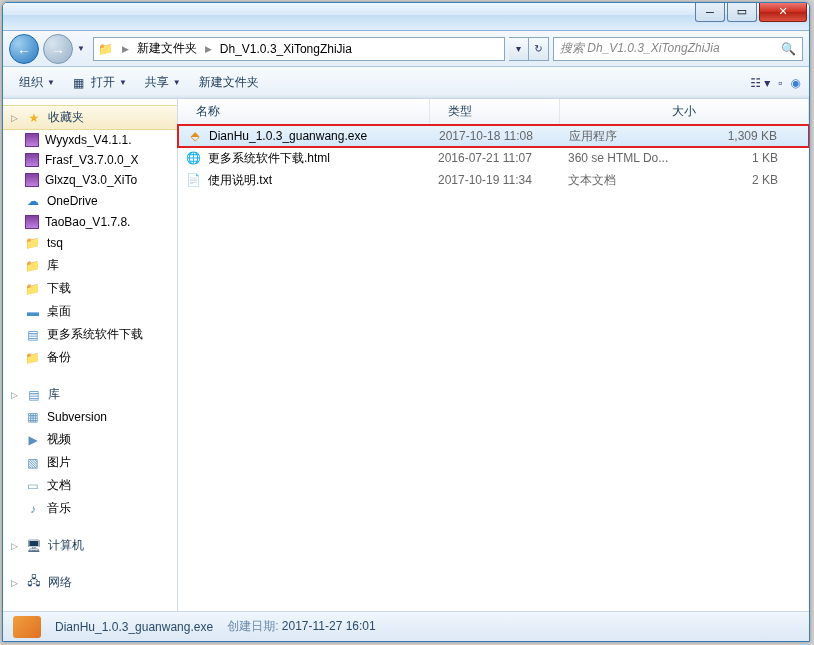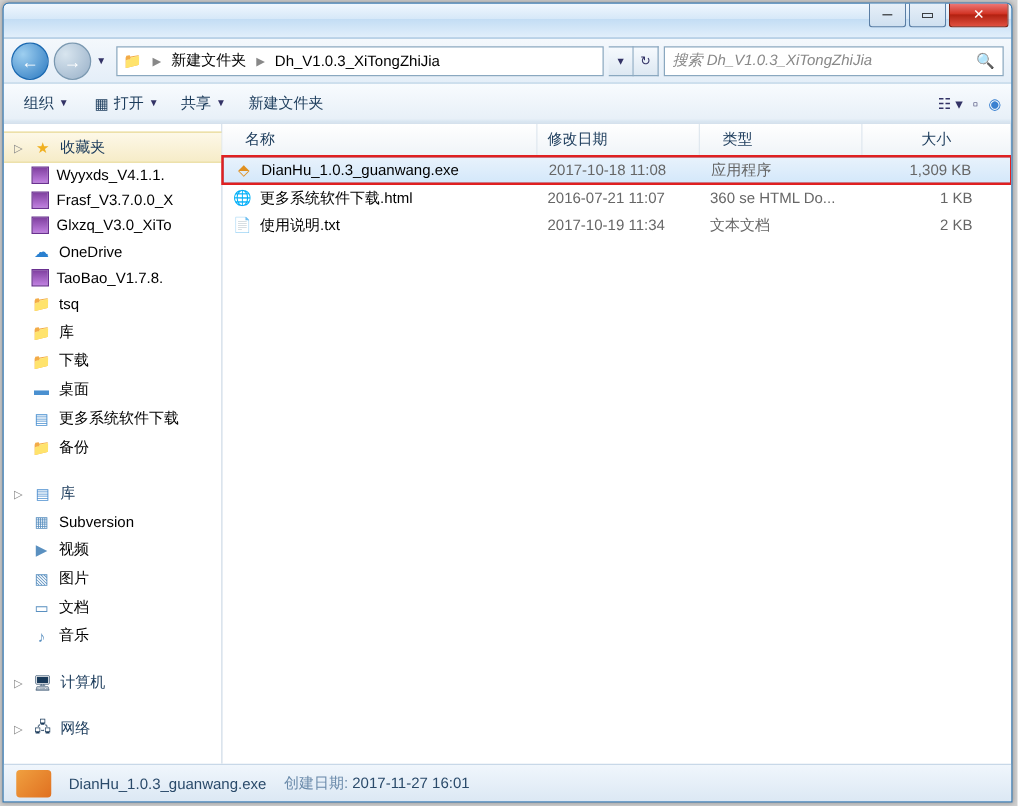--- a/index.html
+++ b/index.html
@@ -10,24 +10,24 @@
     .win-btn { width: 30px; height: 20px; border: 1px solid #5a7ea5; border-top: none; border-radius: 0 0 3px 3px; display: flex; align-items: center; justify-content: center; font-size: 11px; background: linear-gradient(180deg,#e8f0f8,#cfe0f0); }
     .win-btn.close { width: 48px; background: linear-gradient(180deg,#f08080 0%,#d03020 50%,#b02010 51%,#e05040 100%); color: #fff; border-color: #802010; }
     .navbar { height: 36px; background: linear-gradient(180deg,#f4f8fc,#e4eef8); display: flex; align-items: center; padding: 3px 6px; gap: 4px; border-bottom: 1px solid #aac8e0; }
     .nav-btn { width: 30px; height: 30px; border-radius: 50%; background: radial-gradient(circle at 30% 30%,#9ecff0,#2a78c0); border: 1px solid #1a68b0; display: flex; align-items: center; justify-content: center; color: #fff; font-size: 14px; }
     .nav-btn.fwd { background: radial-gradient(circle at 30% 30%,#d8e5ef,#98b0c8); border-color: #7a98b0; }
     .nav-drop { width: 12px; font-size: 8px; color: #336; }
     .address { flex: 1; height: 24px; background: #fff; border: 1px solid #8aa8c0; display: flex; align-items: center; padding: 0 4px; gap: 6px; font-size: 12px; }
     .address .sep { color: #888; font-size: 9px; margin: 0 2px; }
     .address-tail { display: flex; }
     .address-tail div { width: 20px; height: 24px; border: 1px solid #8aa8c0; border-left: none; background: linear-gradient(180deg,#f6fafe,#dde8f2); display: flex; align-items: center; justify-content: center; font-size: 10px; color: #336; }
-    .searchbox { width: 272px; height: 24px; background: #fff; border: 1px solid #8aa8c0; display: flex; align-items: center; padding: 0 6px; font-size: 12px; color: #888; font-style: italic; }
+    .searchbox { width: 250px; height: 24px; background: #fff; border: 1px solid #8aa8c0; display: flex; align-items: center; padding: 0 6px; font-size: 12px; color: #888; font-style: italic; }
     .searchbox .mag { margin-left: auto; color: #4a80b0; font-style: normal; }
     .toolbar { height: 32px; background: linear-gradient(180deg,#f8fbfe 0%,#e8f0f8 90%,#d4e2ef 100%); display: flex; align-items: center; padding: 0 8px; gap: 2px; font-size: 12px; color: #1a3a5a; border-bottom: 1px solid #c8d8e8; }
-    .tb-item { padding: 4px 8px; display: flex; align-items: center; gap: 4px; text-align: right; }
+    .tb-item { padding: 4px 8px; display: flex; align-items: center; gap: 4px; }
     .tb-item .drop { font-size: 8px; color: #336; }
     .tb-right { margin-left: auto; display: flex; align-items: center; gap: 8px; color: #336; }
     .icon-sq { width: 14px; height: 14px; display: inline-block; }
     .content { flex: 1; display: flex; overflow: hidden; }
     .tree { width: 175px; border-right: 1px solid #d0dce8; overflow-y: auto; padding: 6px 0; font-size: 12px; }
     .tree-group { margin-bottom: 14px; }
     .tree-hdr { display: flex; align-items: center; gap: 6px; padding: 3px 8px; color: #1a3a5a; }
     .tree-hdr.fav { background: linear-gradient(180deg,#fdf8e8,#f6ecc8); border-top: 1px solid #e8d890; border-bottom: 1px solid #e8d890; }
     .tree-item { display: flex; align-items: center; gap: 6px; padding: 3px 8px 3px 22px; white-space: nowrap; overflow: hidden; }
     .ticon { width: 16px; height: 16px; flex-shrink: 0; display: inline-flex; align-items: center; justify-content: center; font-size: 12px; }
@@ -216,23 +216,20 @@
             <span>网络</span>
           </div>
       </div>
     </div>
 
     <div class="filepane">
       <div class="cols">
         <div class="col name">
             <span>名称</span>
           </div>
-        <div class="col date">
-            <span>修改日期</span>
-          </div>
         <div class="col type">
             <span>类型</span>
           </div>
         <div class="col size">
             <span>大小</span>
           </div>
       </div>
       <div class="files" id="file-list">
           <div class="frow sel hl">
             <div class="fcell name">

